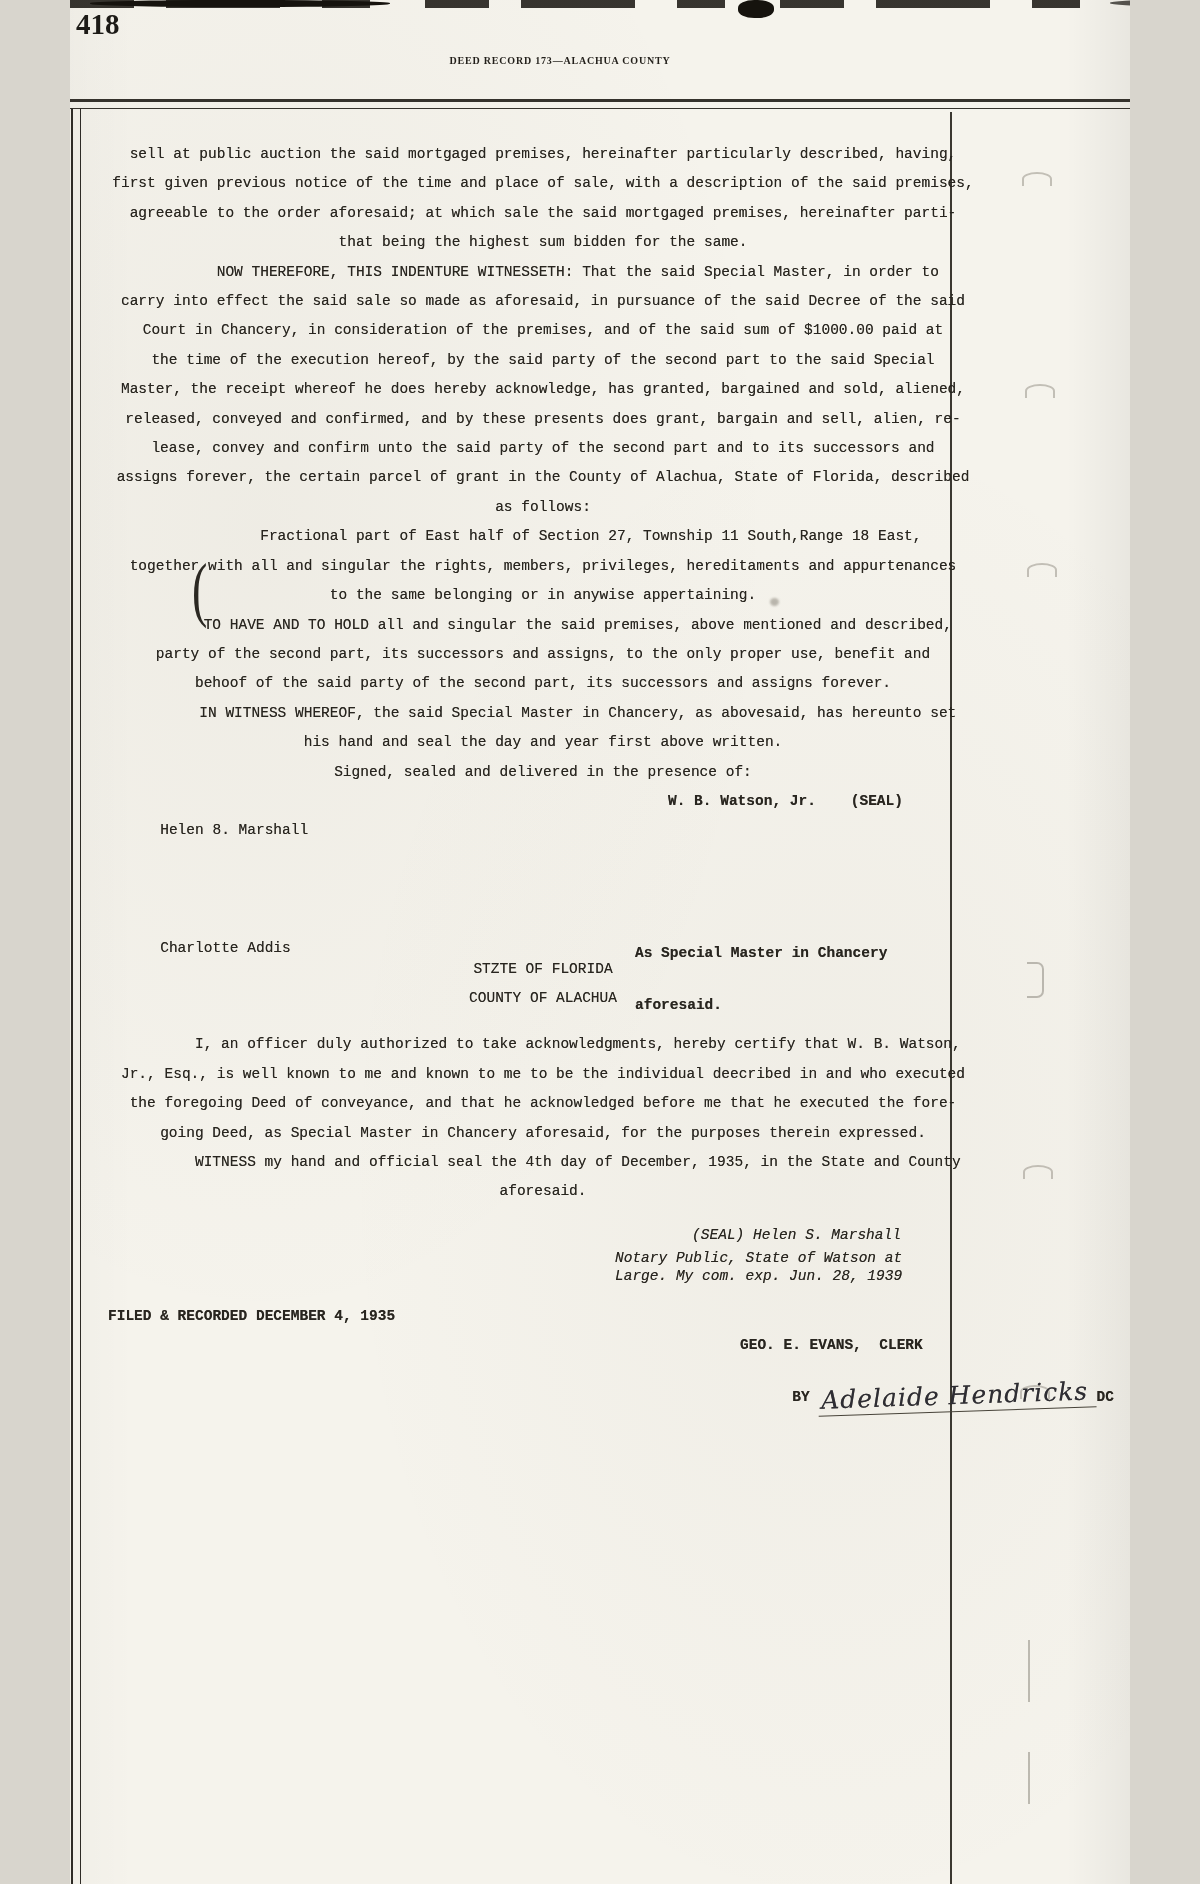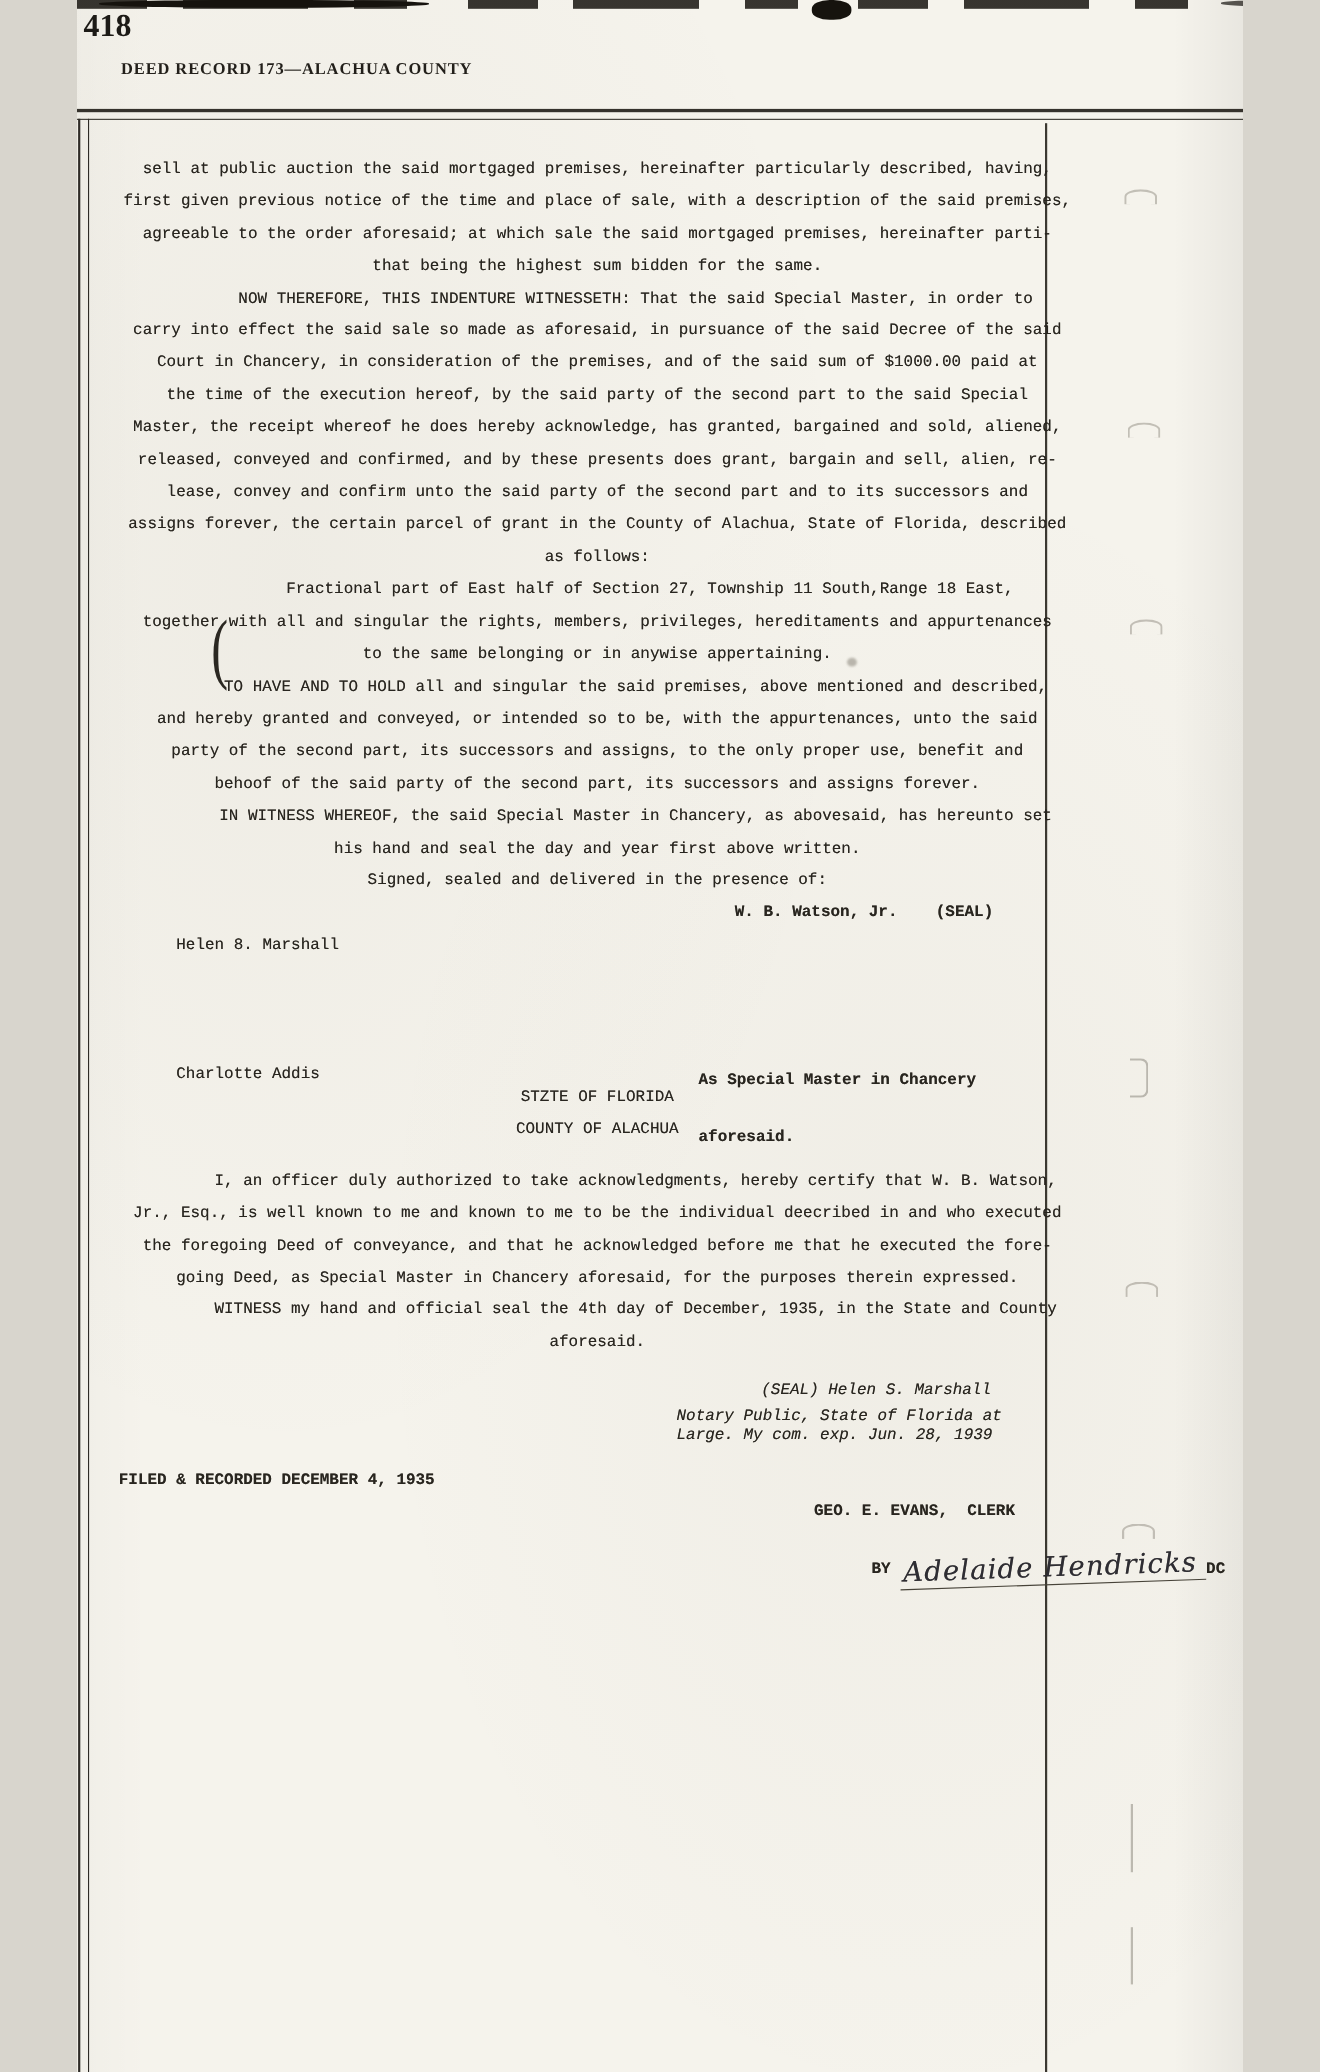--- a/index.html
+++ b/index.html
@@ -9,21 +9,21 @@
     background-image:
       radial-gradient(ellipse at 18% 28%, rgba(115,105,85,0.05), transparent 42%),
       radial-gradient(ellipse at 72% 62%, rgba(115,105,85,0.045), transparent 46%),
       linear-gradient(90deg, rgba(0,0,0,0.02) 0%, rgba(0,0,0,0) 6%, rgba(0,0,0,0) 94%, rgba(0,0,0,0.05) 100%);
     font-family:"Liberation Mono", monospace;
     color:#28251f;
     overflow:hidden;
   }
   
   .page-number{position:absolute;top:8px;left:6px;font-family:"Liberation Serif",serif;font-weight:bold;font-size:29px;color:#1c1a16;}
-  .header-title{position:absolute;top:55px;left:0;width:980px;text-align:left;font-family:"Liberation Serif",serif;font-weight:bold;font-size:15px;letter-spacing:0.8px;color:#221f1a;padding-left:40px;}
+  .header-title{position:absolute;top:55px;left:0;width:980px;text-align:center;font-family:"Liberation Serif",serif;font-weight:bold;font-size:10px;letter-spacing:0.8px;color:#221f1a;}
   .header-rule{position:absolute;top:99px;left:0;right:0;height:6px;border-top:3px solid #35322c;border-bottom:1.5px solid #35322c;}
   
   .left-rule{position:absolute;top:108px;bottom:0;left:1px;width:7px;border-left:2.5px solid #2e2b26;border-right:1.5px solid #2e2b26;}
   .right-rule{position:absolute;top:112px;bottom:0;left:880px;width:0;border-left:2px solid #3b3831;}
   
   .torn-edge{position:absolute;top:0;left:0;right:0;height:8px;opacity:.85;
     background:repeating-linear-gradient(90deg,#16130e 0 64px,transparent 64px 96px,#16130e 96px 210px,transparent 210px 252px,#16130e 252px 300px,transparent 300px 355px);}
   .blob{position:absolute;background:#16130e;border-radius:45%;}
   .artifact{position:absolute;opacity:.55;}
   .arc{width:26px;height:12px;border:2px solid #9a958b;border-bottom:none;border-radius:50% 50% 0 0;}
@@ -80,21 +80,20 @@
         <div class="tline">the time of the execution hereof, by the said party of the second part to the said Special</div>
         <div class="tline">Master, the receipt whereof he does hereby acknowledge, has granted, bargained and sold, aliened,</div>
         <div class="tline">released, conveyed and confirmed, and by these presents does grant, bargain and sell, alien, re-</div>
         <div class="tline">lease, convey and confirm unto the said party of the second part and to its successors and</div>
         <div class="tline">assigns forever, the certain parcel of grant in the County of Alachua, State of Florida, described</div>
         <div class="tline">as follows:</div>
         <div class="tline">           Fractional part of East half of Section 27, Township 11 South,Range 18 East,</div>
         <div class="tline">together with all and singular the rights, members, privileges, hereditaments and appurtenances</div>
         <div class="tline">to the same belonging or in anywise appertaining.</div>
         <div class="tline">        TO HAVE AND TO HOLD all and singular the said premises, above mentioned and described,</div>
-        <div class="tline">and hereby granted and conveyed, or intended so to be, with the appurtenances, unto the said</div>
         <div class="tline">party of the second part, its successors and assigns, to the only proper use, benefit and</div>
         <div class="tline">behoof of the said party of the second part, its successors and assigns forever.</div>
         <div class="tline">        IN WITNESS WHEREOF, the said Special Master in Chancery, as abovesaid, has hereunto set</div>
         <div class="tline">his hand and seal the day and year first above written.</div>
         <div class="tline">Signed, sealed and delivered in the presence of:</div>
       </div>
 
     <div class="wit-row">
       <span>Helen 8. Marshall</span>
       <span class="wright">W. B. Watson, Jr.    (SEAL)</span>
@@ -117,21 +116,21 @@
         <div class="tline">        I, an officer duly authorized to take acknowledgments, hereby certify that W. B. Watson,</div>
         <div class="tline">Jr., Esq., is well known to me and known to me to be the individual deecribed in and who executed</div>
         <div class="tline">the foregoing Deed of conveyance, and that he acknowledged before me that he executed the fore-</div>
         <div class="tline">going Deed, as Special Master in Chancery aforesaid, for the purposes therein expressed.</div>
         <div class="tline">        WITNESS my hand and official seal the 4th day of December, 1935, in the State and County</div>
         <div class="tline">aforesaid.</div>
       </div>
 
     <div class="notary">
       <div class="tline">(SEAL) Helen S. Marshall</div>
-      <div class="nline">Notary Public, State of Florida at</div>
+      <div class="nline">Notary Public, State of Watson at</div>
       <div class="nline">Large. My com. exp. Jun. 28, 1939</div>
     </div>
 
     <div class="filed-line">FILED &amp; RECORDED DECEMBER 4, 1935</div>
 
     <div class="clerk-line">GEO. E. EVANS,  CLERK</div>
 
     <div class="by-line">
       <span>BY </span><span class="signature">Adelaide Hendricks</span><span>DC</span>
     </div>

